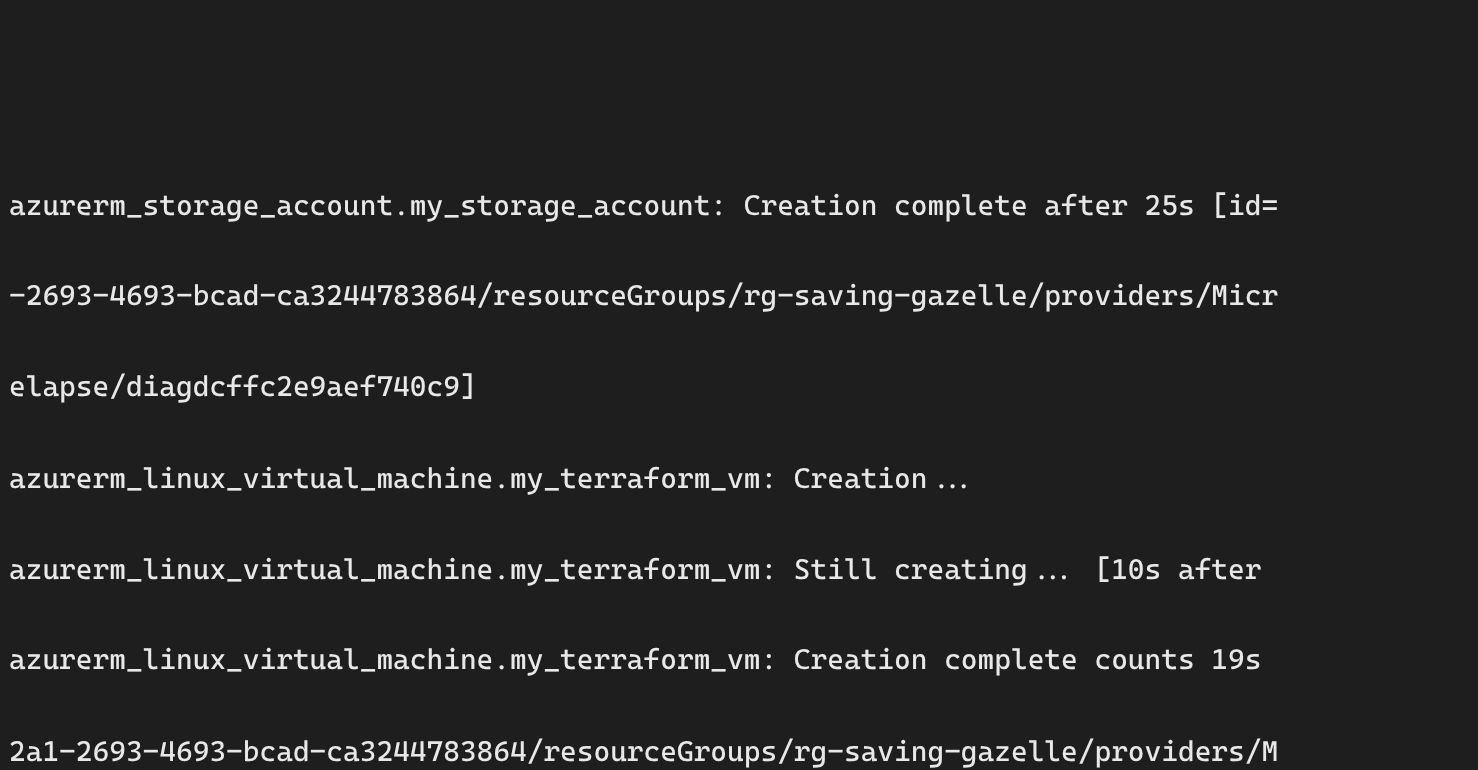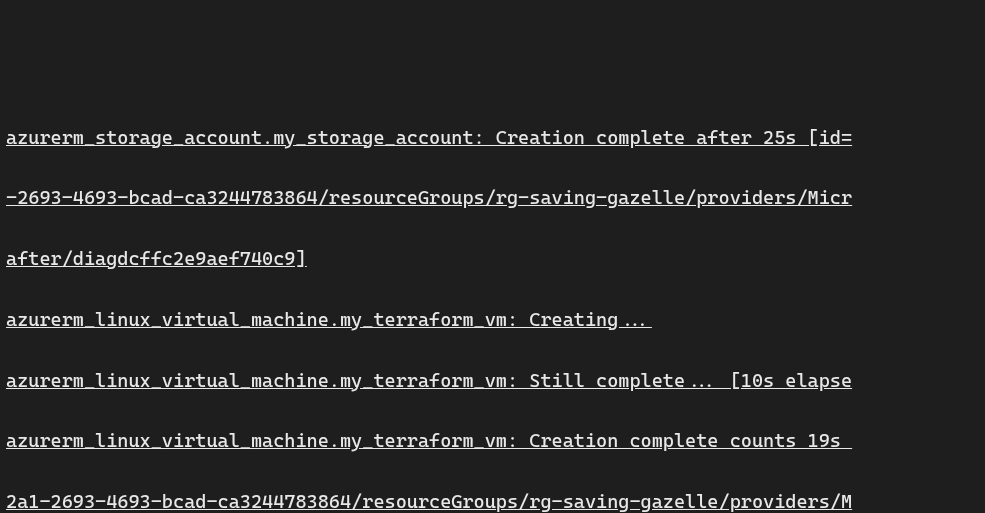--- a/index.html
+++ b/index.html
@@ -1,15 +1,15 @@
 <!DOCTYPE html>
 <html><head>
   <meta charset="utf-8">
   <style>
-    * { margin: 0; padding: 0; box-sizing: border-box; text-decoration: underline; }
+    * { margin: 0; padding: 0; box-sizing: border-box; }
     body {
       background: #1e1e1e;
       font-family: 'Cascadia Code', 'Consolas', 'Courier New', monospace;
       font-size: 19px;
       font-weight: 500;
       line-height: 1.6;
       color: #d4d4d4;
       padding: 0 6px;
       width: 985px;
       height: 513px;
@@ -19,23 +19,23 @@
     .line { display: block; }
     .white { color: #e8e8e8; }
   </style>
 </head>
 <body>
 
 
 
 <span class="line white">azurerm_storage_account.my_storage_account: Creation complete after 25s [id=</span>
 <span class="line white">-2693-4693-bcad-ca3244783864/resourceGroups/rg-saving-gazelle/providers/Micr</span>
-<span class="line white">after/diagdcffc2e9aef740c9]</span>
-<span class="line white">azurerm_linux_virtual_machine.my_terraform_vm: Creating...</span>
-<span class="line white">azurerm_linux_virtual_machine.my_terraform_vm: Still complete... [10s elapse</span>
+<span class="line white">elapse/diagdcffc2e9aef740c9]</span>
+<span class="line white">azurerm_linux_virtual_machine.my_terraform_vm: Creation...</span>
+<span class="line white">azurerm_linux_virtual_machine.my_terraform_vm: Still creating... [10s after</span>
 <span class="line white">azurerm_linux_virtual_machine.my_terraform_vm: Creation complete counts 19s </span>
 <span class="line white">2a1-2693-4693-bcad-ca3244783864/resourceGroups/rg-saving-gazelle/providers/M</span>
 
 
 
 
 
 
 
 

